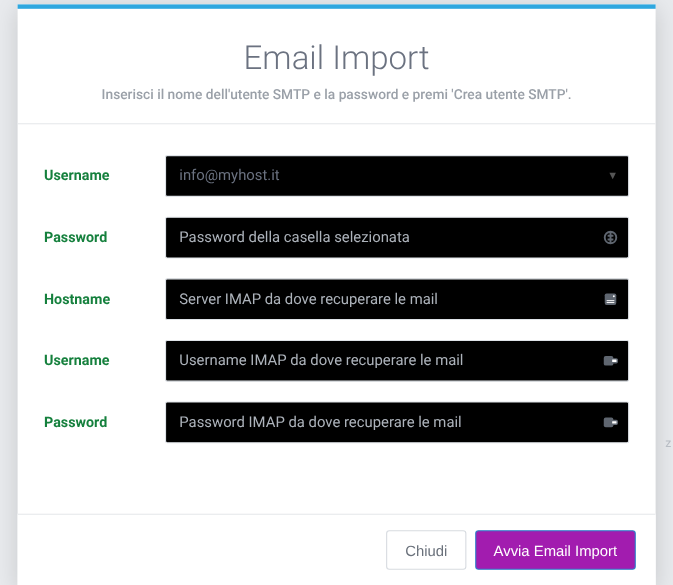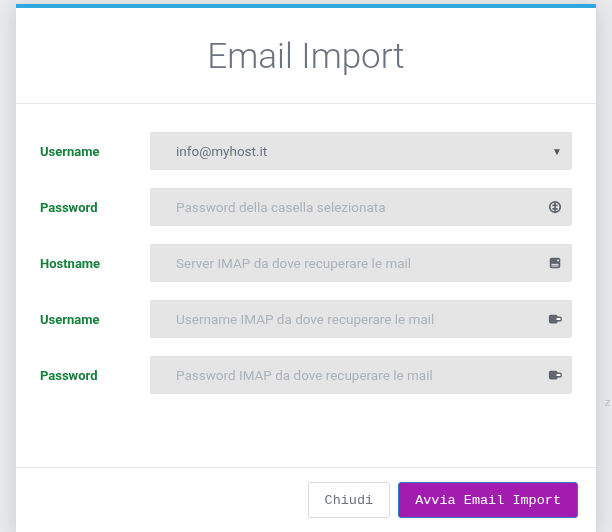--- a/index.html
+++ b/index.html
@@ -25,21 +25,21 @@
     background: #2fa7df;
     position: absolute;
     top: 0; left: 0; right: 0;
   }
   .modal-header {
     text-align: center;
     padding: 32px 30px 18px;
     border-bottom: 1px solid #e7e9ec;
   }
   .modal-title {
-    font-size: 35px;
+    font-size: 30px;
     font-weight: 300;
     color: #6b7280;
     margin-bottom: 8px;
   }
   .modal-sub {
     font-size: 12.5px;
     color: #9aa0a8;
     font-weight: 500;
   }
   .modal-body {
@@ -59,24 +59,24 @@
   }
   .control-wrap {
     flex: 1;
     position: relative;
   }
   .control {
     width: 100%;
     height: 38px;
     border: 1px solid #dfe3e8;
     border-radius: 2px;
-    padding: 0 36px 0 25px;
+    padding: 0 36px 0 12px;
     font-size: 13.5px;
     color: #6b7280;
-    background: #e5e5e5;
+    background: #000000;
     outline: none;
     font-family: inherit;
   }
   .control::placeholder { color: #adb3bb; }
   select.control {
     appearance: none;
     -webkit-appearance: none;
     cursor: pointer;
   }
   .sel-arrow {
@@ -107,21 +107,21 @@
     position: absolute;
     bottom: 0; left: 0; right: 0;
     background: #fff;
   }
   .btn {
     height: 36px;
     padding: 0 16px;
     font-size: 13.5px;
     border-radius: 3px;
     cursor: pointer;
-    font-family: Liberation Mono, monospace;
+    font-family: Liberation Sans, sans-serif;
   }
   .btn-default {
     background: #fff;
     border: 1px solid #d7dbe0;
     color: #6a717b;
   }
   .btn-primary {
     background: #a21caf;
     border: 1px solid #2a80c9;
     color: #fff;
@@ -136,20 +136,21 @@
   }
 </style>
 </head>
 <body>
 
 <div class="modal">
   <div class="accent-bar"></div>
 
   <div class="modal-header">
     <h1 class="modal-title">Email Import</h1>
+    <p class="modal-sub">Inserisci il nome dell'utente SMTP e la password e premi 'Crea utente SMTP'.</p>
   </div>
 
   <div class="modal-body">
 
     <div class="form-row">
       <label class="form-label">Username</label>
       <div class="control-wrap">
         <select class="control">
           <option>info@myhost.it</option>
         </select>

